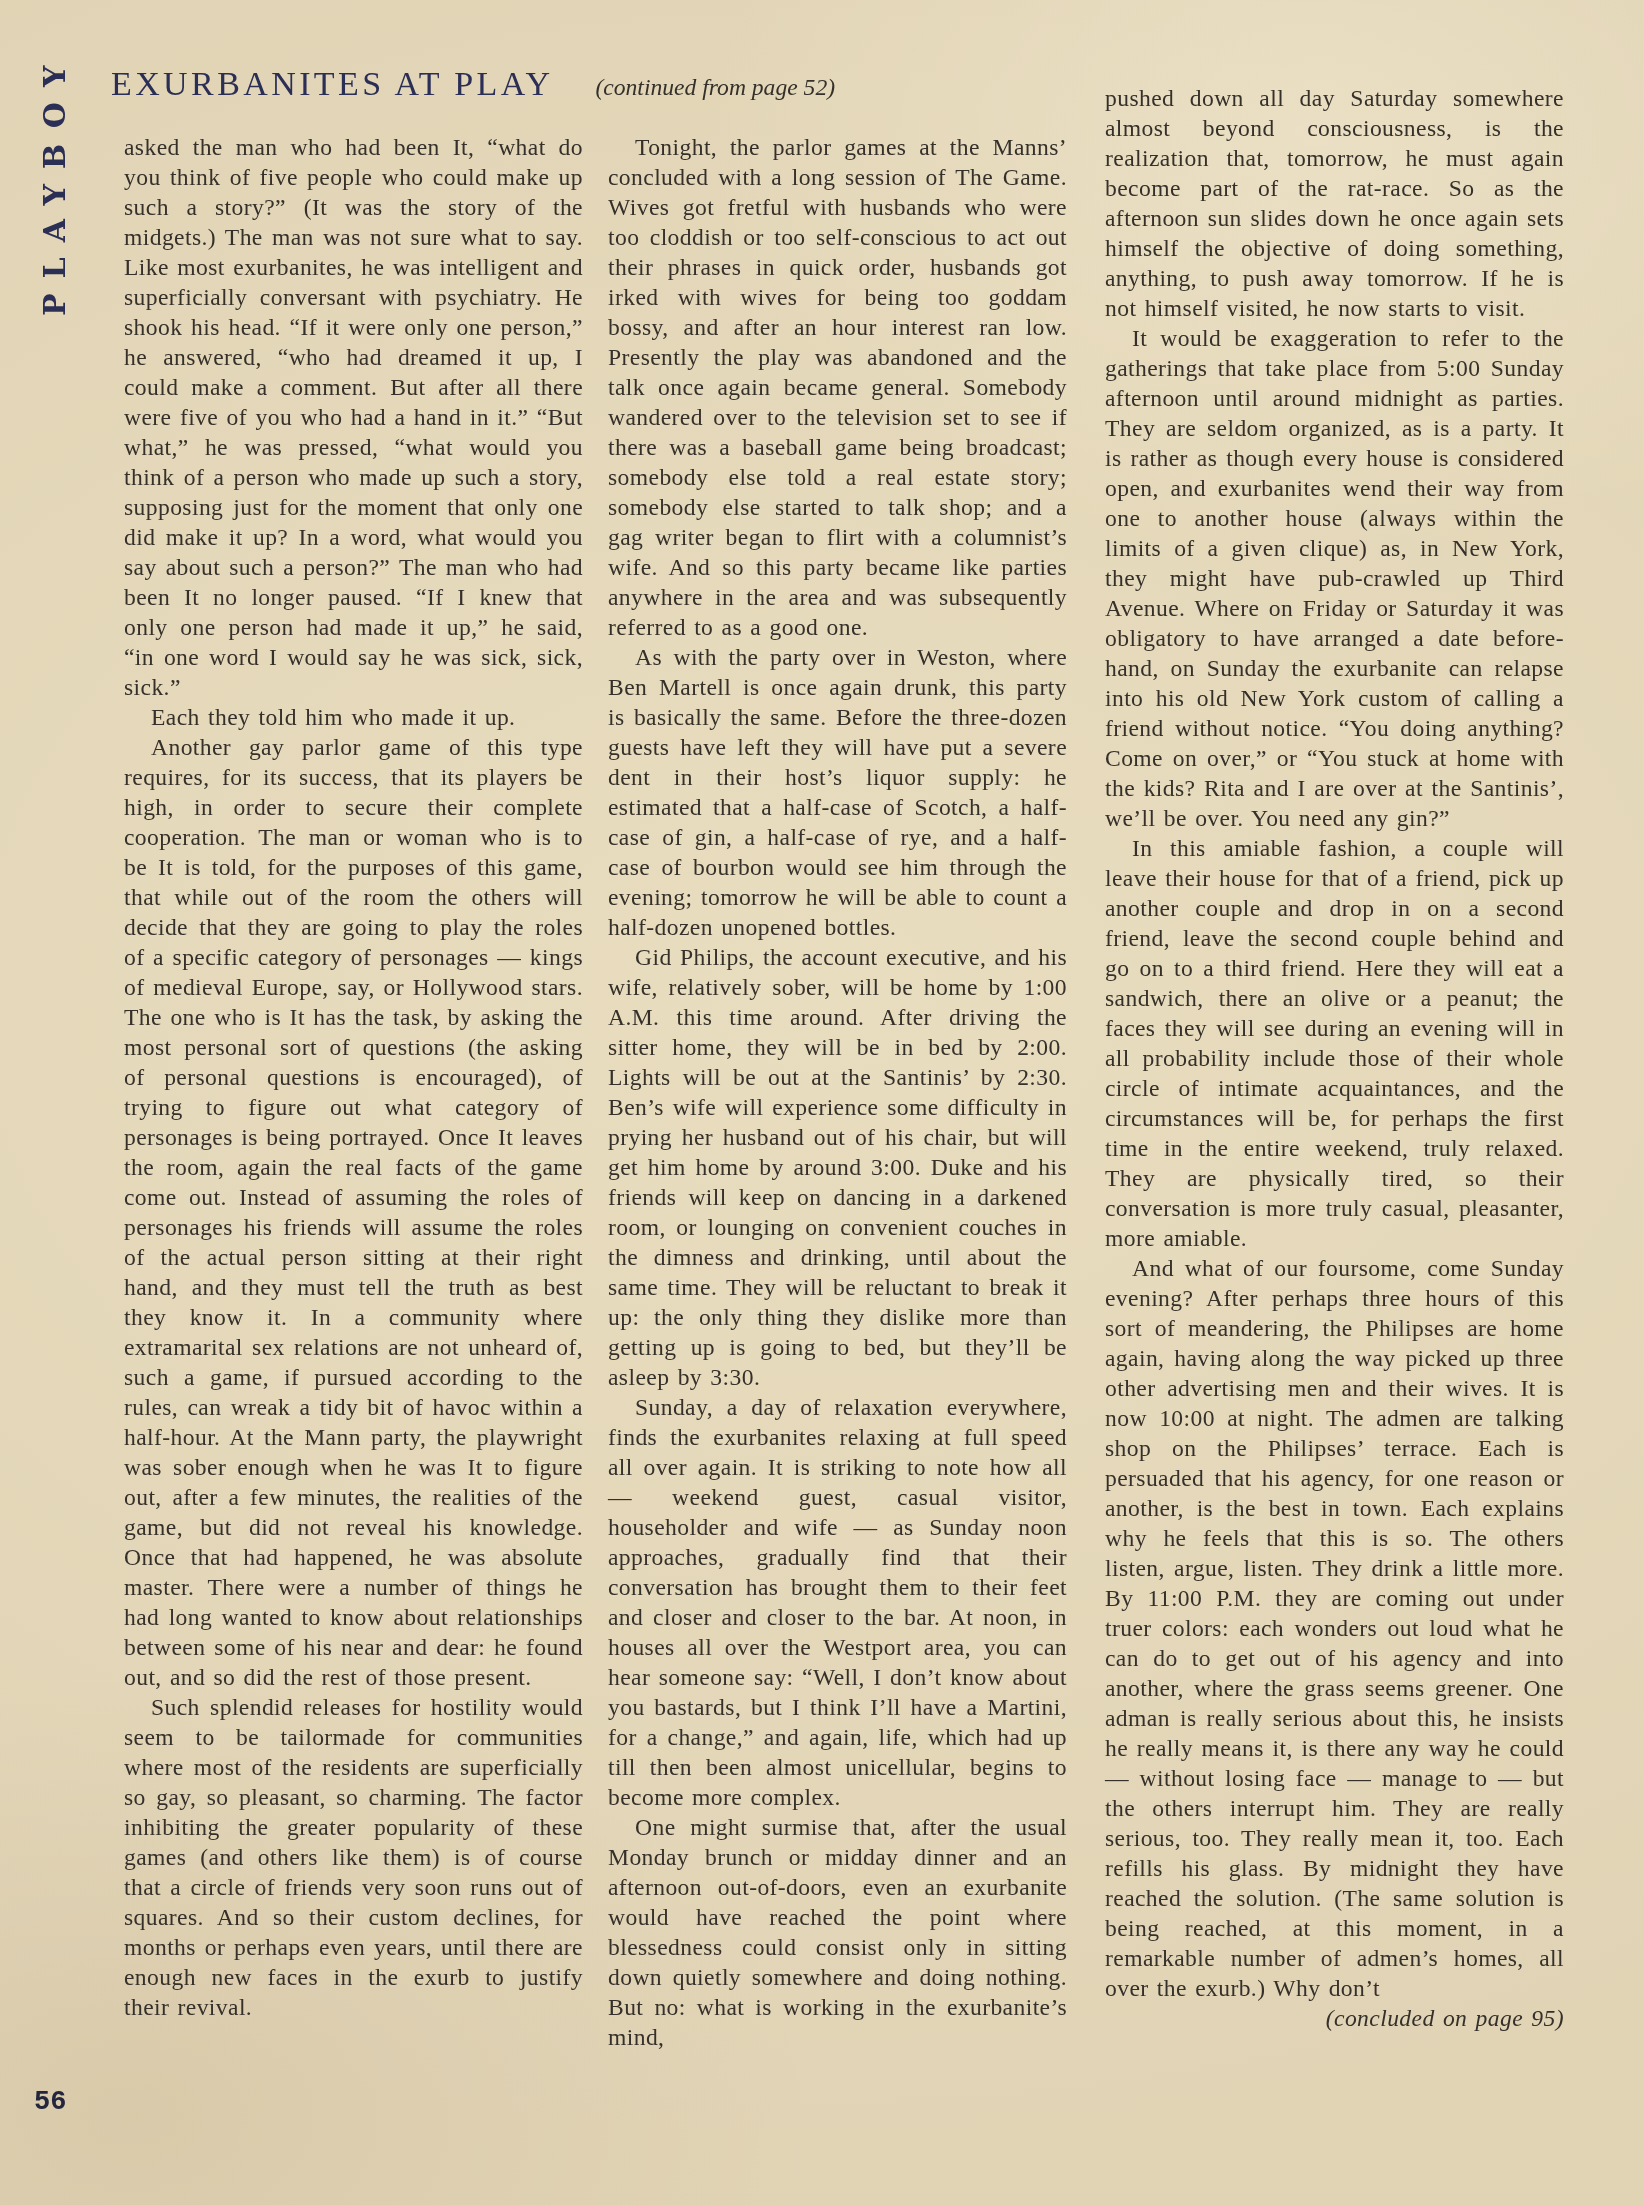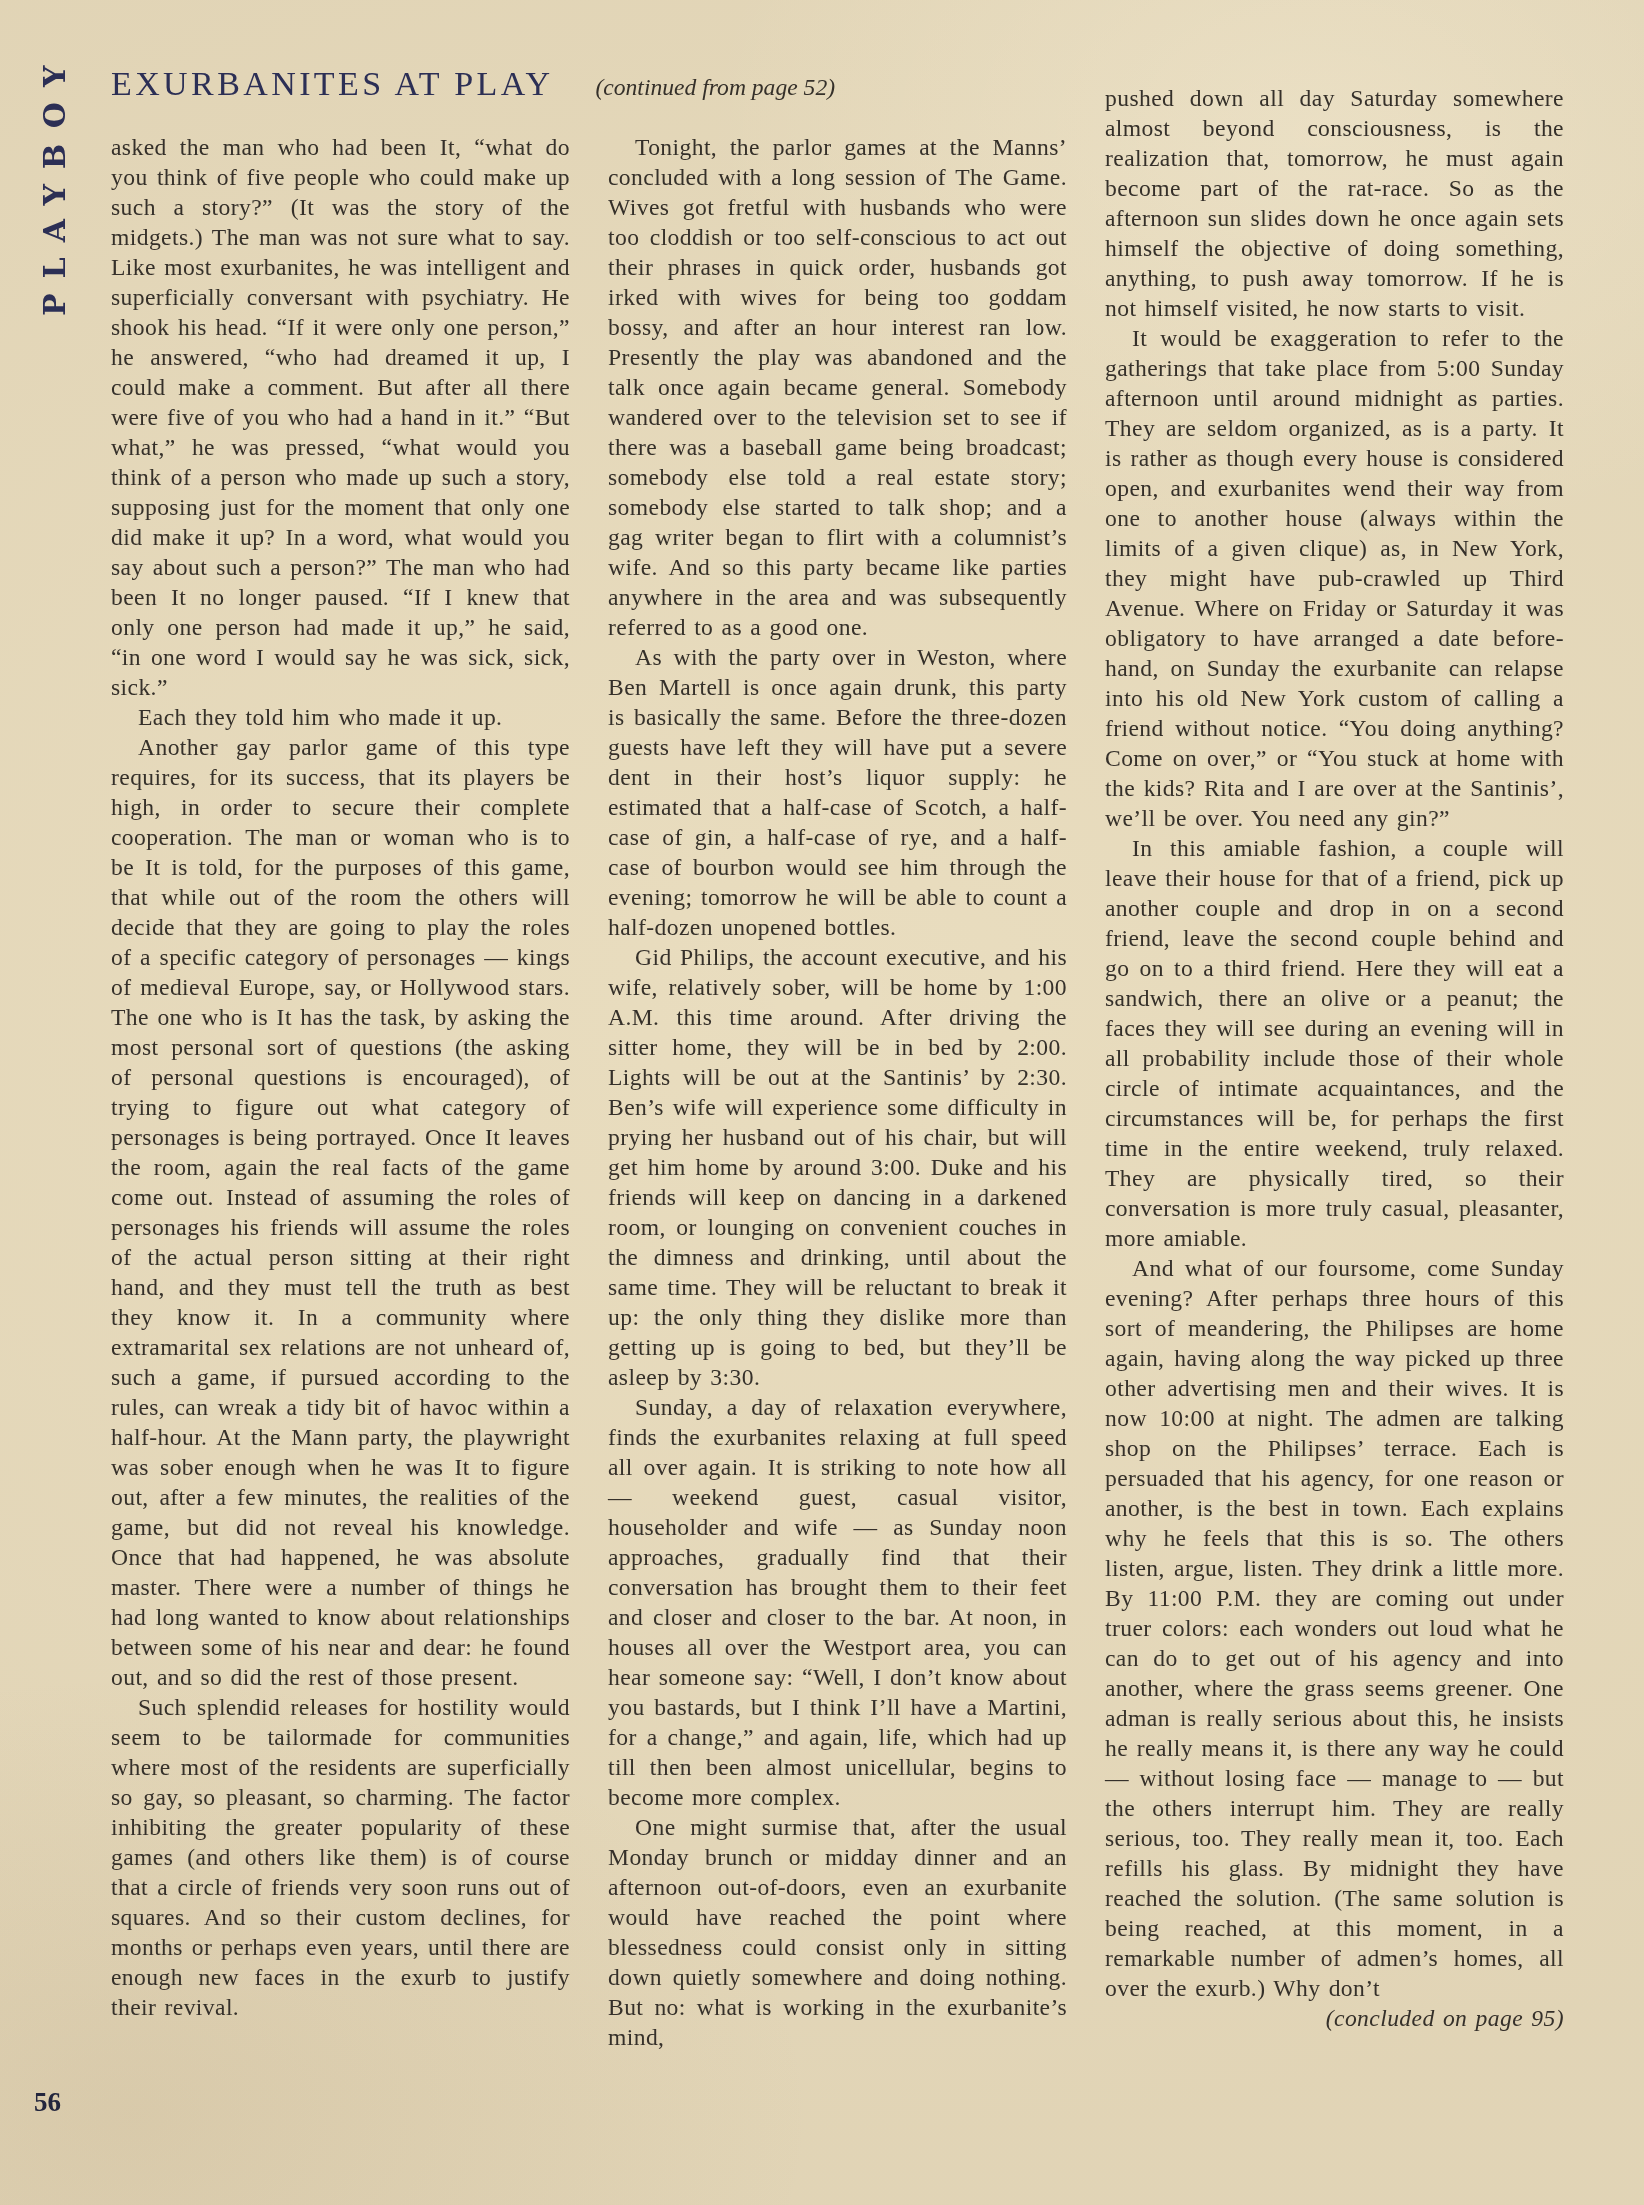--- a/index.html
+++ b/index.html
@@ -56,31 +56,31 @@
     width:459px;
     font-size:23.6px;
     line-height:30px;
     text-align:justify;
     letter-spacing:0.4px;
     word-spacing:2px;
     color:var(--ink);
   }
   .col p{margin:0;}
   .col p.indent{text-indent:27px;}
-  #col1{left:111px;top:132px;}
+  #col1{left:124px;top:132px;}
   #col2{left:608px;top:132px;}
   #col3{left:1105px;top:83px;}
   .concluded{
     text-align:right;
     font-style:italic;
   }
   .page-num{
     position:absolute;
     left:34px;top:2087px;
-    font-family:Liberation Serif, serif;
+    font-family:Liberation Mono, monospace;
     font-weight:bold;
     font-size:27px;
     color:#23263d;
   }
 </style>
 </head>
 <body>
 
 <div class="page">
 

